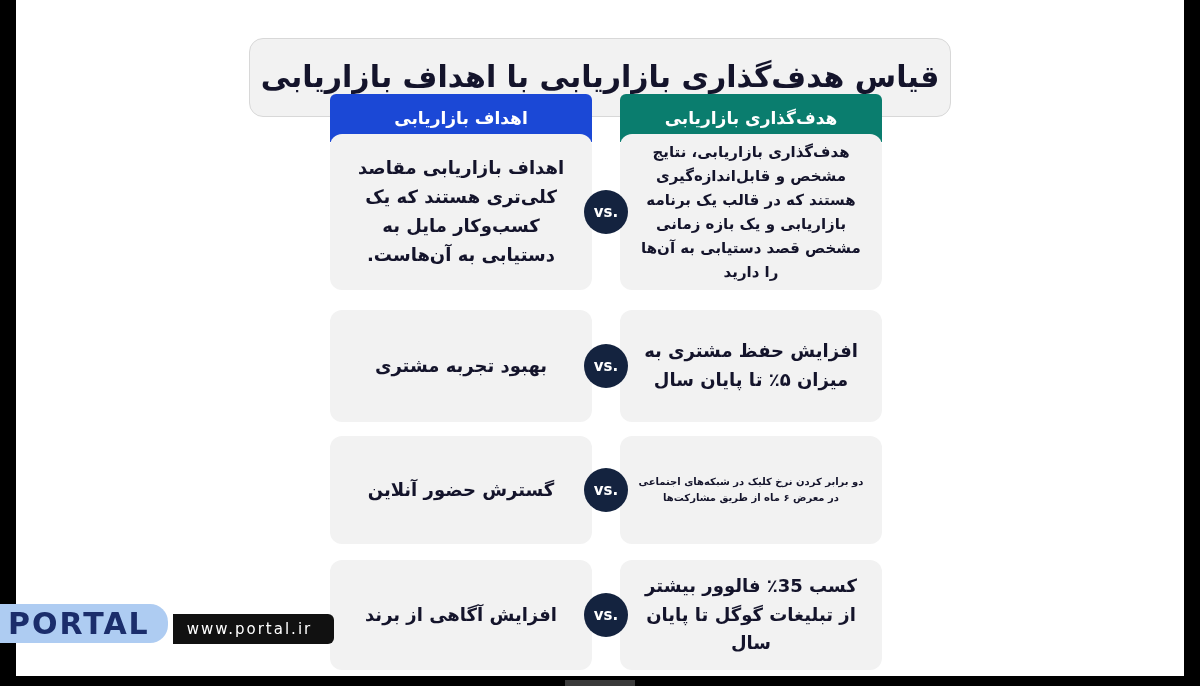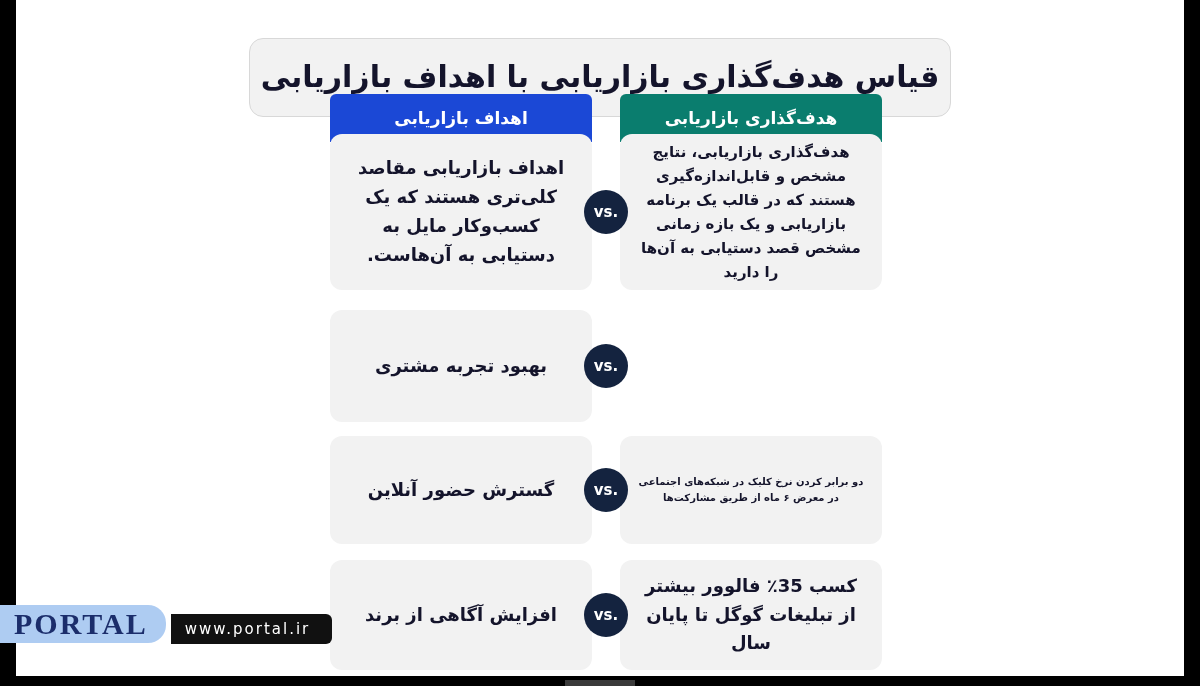--- a/index.html
+++ b/index.html
@@ -156,23 +156,22 @@
     left: 0; bottom: 42px;
     direction: ltr;
   }
   .wm-name {
     display: inline-block;
     background: #aeccf2;
     color: #1b2d6b;
     font-size: 30px;
     font-weight: bold;
     letter-spacing: 2px;
-    padding: 2px 18px 2px 14px;
+    padding: 2px 18px 2px 8px;
     border-radius: 0 18px 18px 0;
-    font-family: Liberation Serif, serif;
   }
   .wm-url {
     margin-top: 6px;
     display: inline-block;
     background: #111111;
     color: #ffffff;
     font-size: 15px;
     letter-spacing: 2px;
     padding: 6px 22px 6px 14px;
     border-radius: 0 6px 6px 0;
@@ -198,20 +197,21 @@
   </div>
 
   <div class="row" id="row1">
     <div class="cell right-col smaller">هدف‌گذاری بازاریابی، نتایج مشخص و قابل‌اندازه‌گیری هستند که در قالب یک برنامه بازاریابی و یک بازه زمانی مشخص قصد دستیابی به آن‌ها را دارید</div>
     <div class="cell left-col big">اهداف بازاریابی مقاصد کلی‌تری هستند که یک کسب‌وکار مایل به دستیابی به آن‌هاست.</div>
     <div class="vs">vs.</div>
   </div>
 
   <div class="row" id="row2">
     <div class="cell left-col big">بهبود تجربه مشتری</div>
+    <div class="cell right-col big">افزایش حفظ مشتری به میزان ۵٪ تا پایان سال</div>
     <div class="vs">vs.</div>
   </div>
 
   <div class="row" id="row3">
     <div class="cell left-col big">گسترش حضور آنلاین</div>
     <div class="cell right-col small">دو برابر کردن نرخ کلیک در شبکه‌های اجتماعی در معرض ۶ ماه از طریق مشارکت‌ها</div>
     <div class="vs">vs.</div>
   </div>
 
   <div class="row" id="row4">

